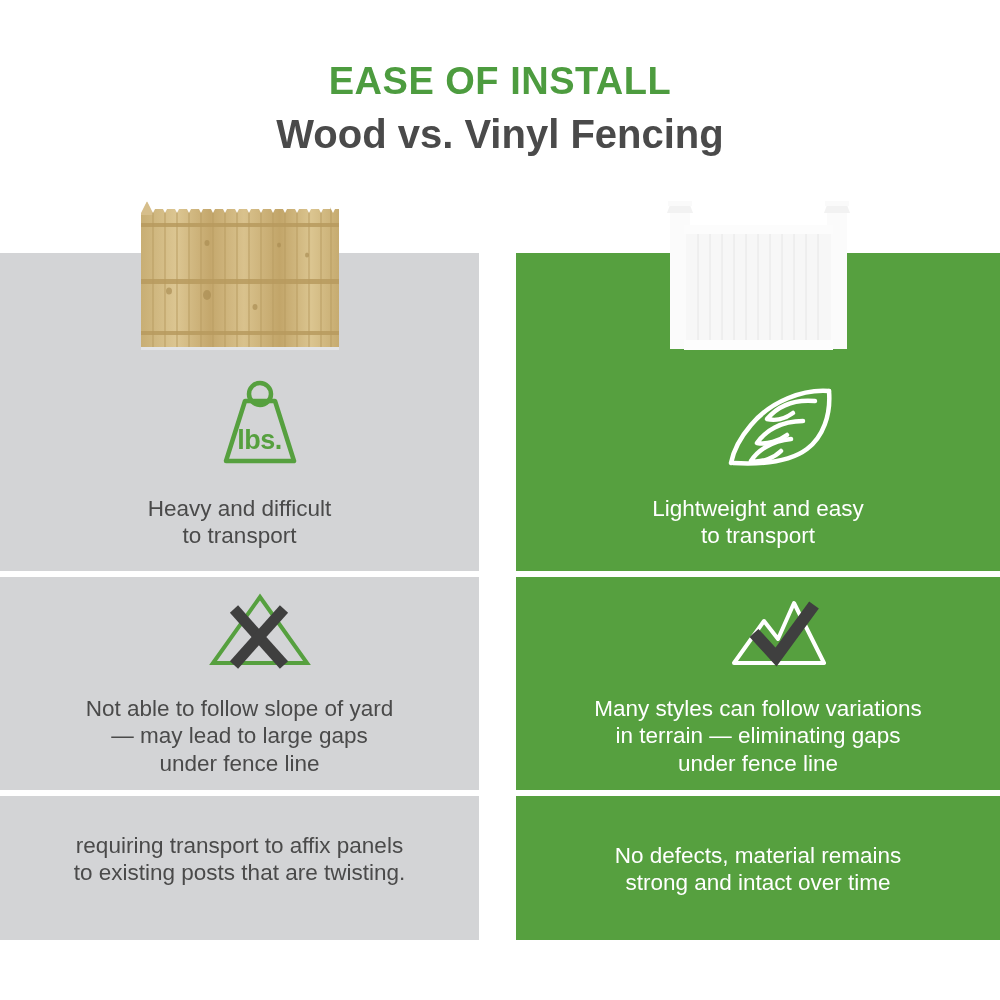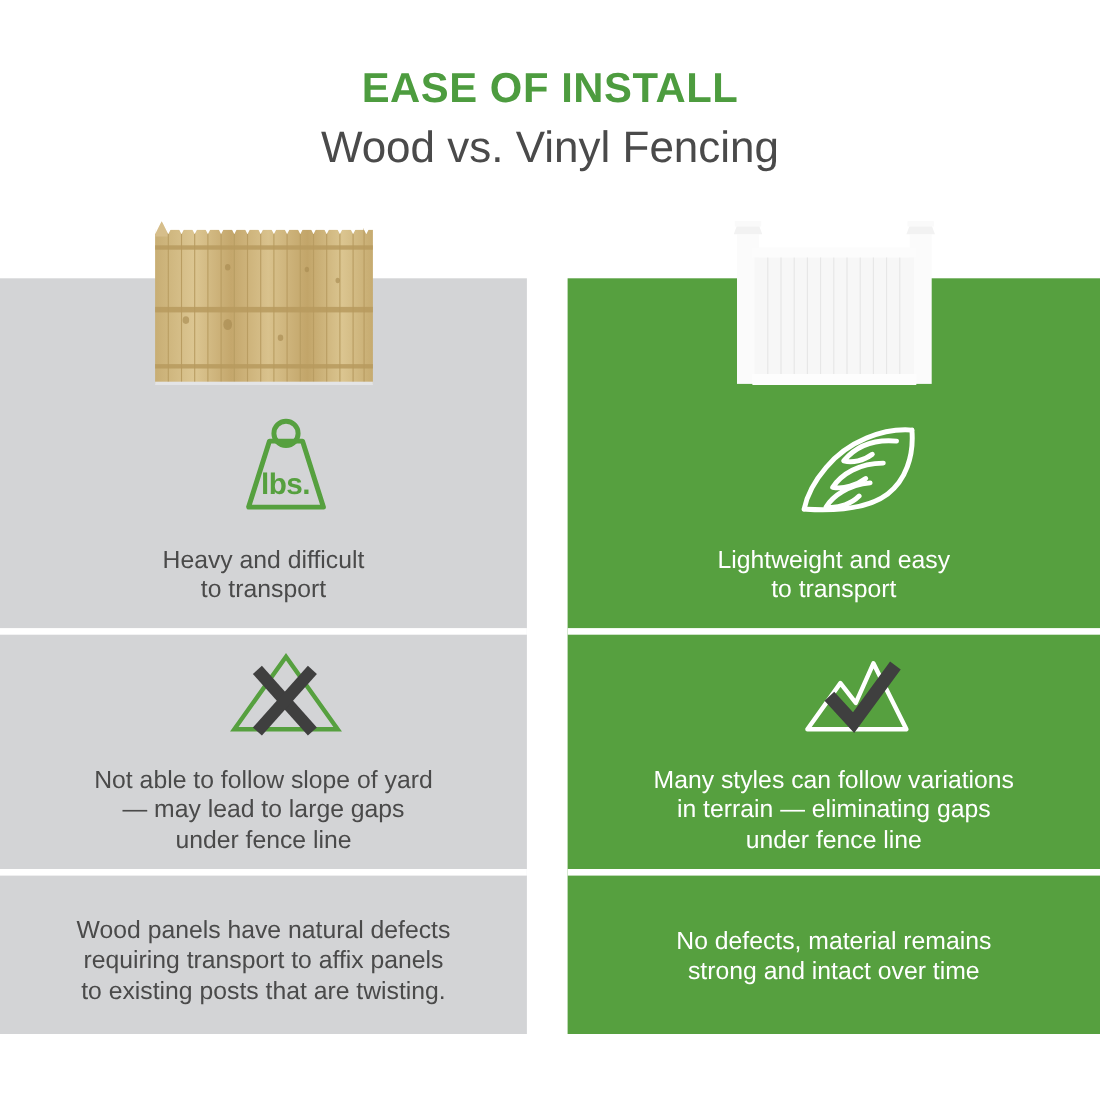--- a/index.html
+++ b/index.html
@@ -31,21 +31,21 @@
     margin-top: 62px;
     font-size: 38px;
     font-weight: bold;
     letter-spacing: 0.5px;
     color: #4d9c3f;
     line-height: 1.05;
   }
   .sub-title {
     margin-top: 10px;
     font-size: 40px;
-    font-weight: normal;
+    font-weight: bold;
     color: #4a4a4a;
     line-height: 1.1;
   }
 
   
   .col {
     position: absolute;
     top: 253px;
     width: 479px;
     height: 687px;
@@ -223,21 +223,20 @@
       </div>
       <div class="caption">
         <div>Not able to follow slope of yard</div>
         <div>— may lead to large gaps</div>
         <div>under fence line</div>
       </div>
     </div>
 
     <div class="row row-3">
       <div class="caption-block">
-        <div>Wood panels have natural defects</div>
         <div>requiring transport to affix panels</div>
         <div>to existing posts that are twisting.</div>
       </div>
     </div>
   </div>
 
   <div class="col col-vinyl">
 
     <div class="fence-wrap fence-vinyl">
       <svg width="205" height="160" viewBox="0 0 205 160">

